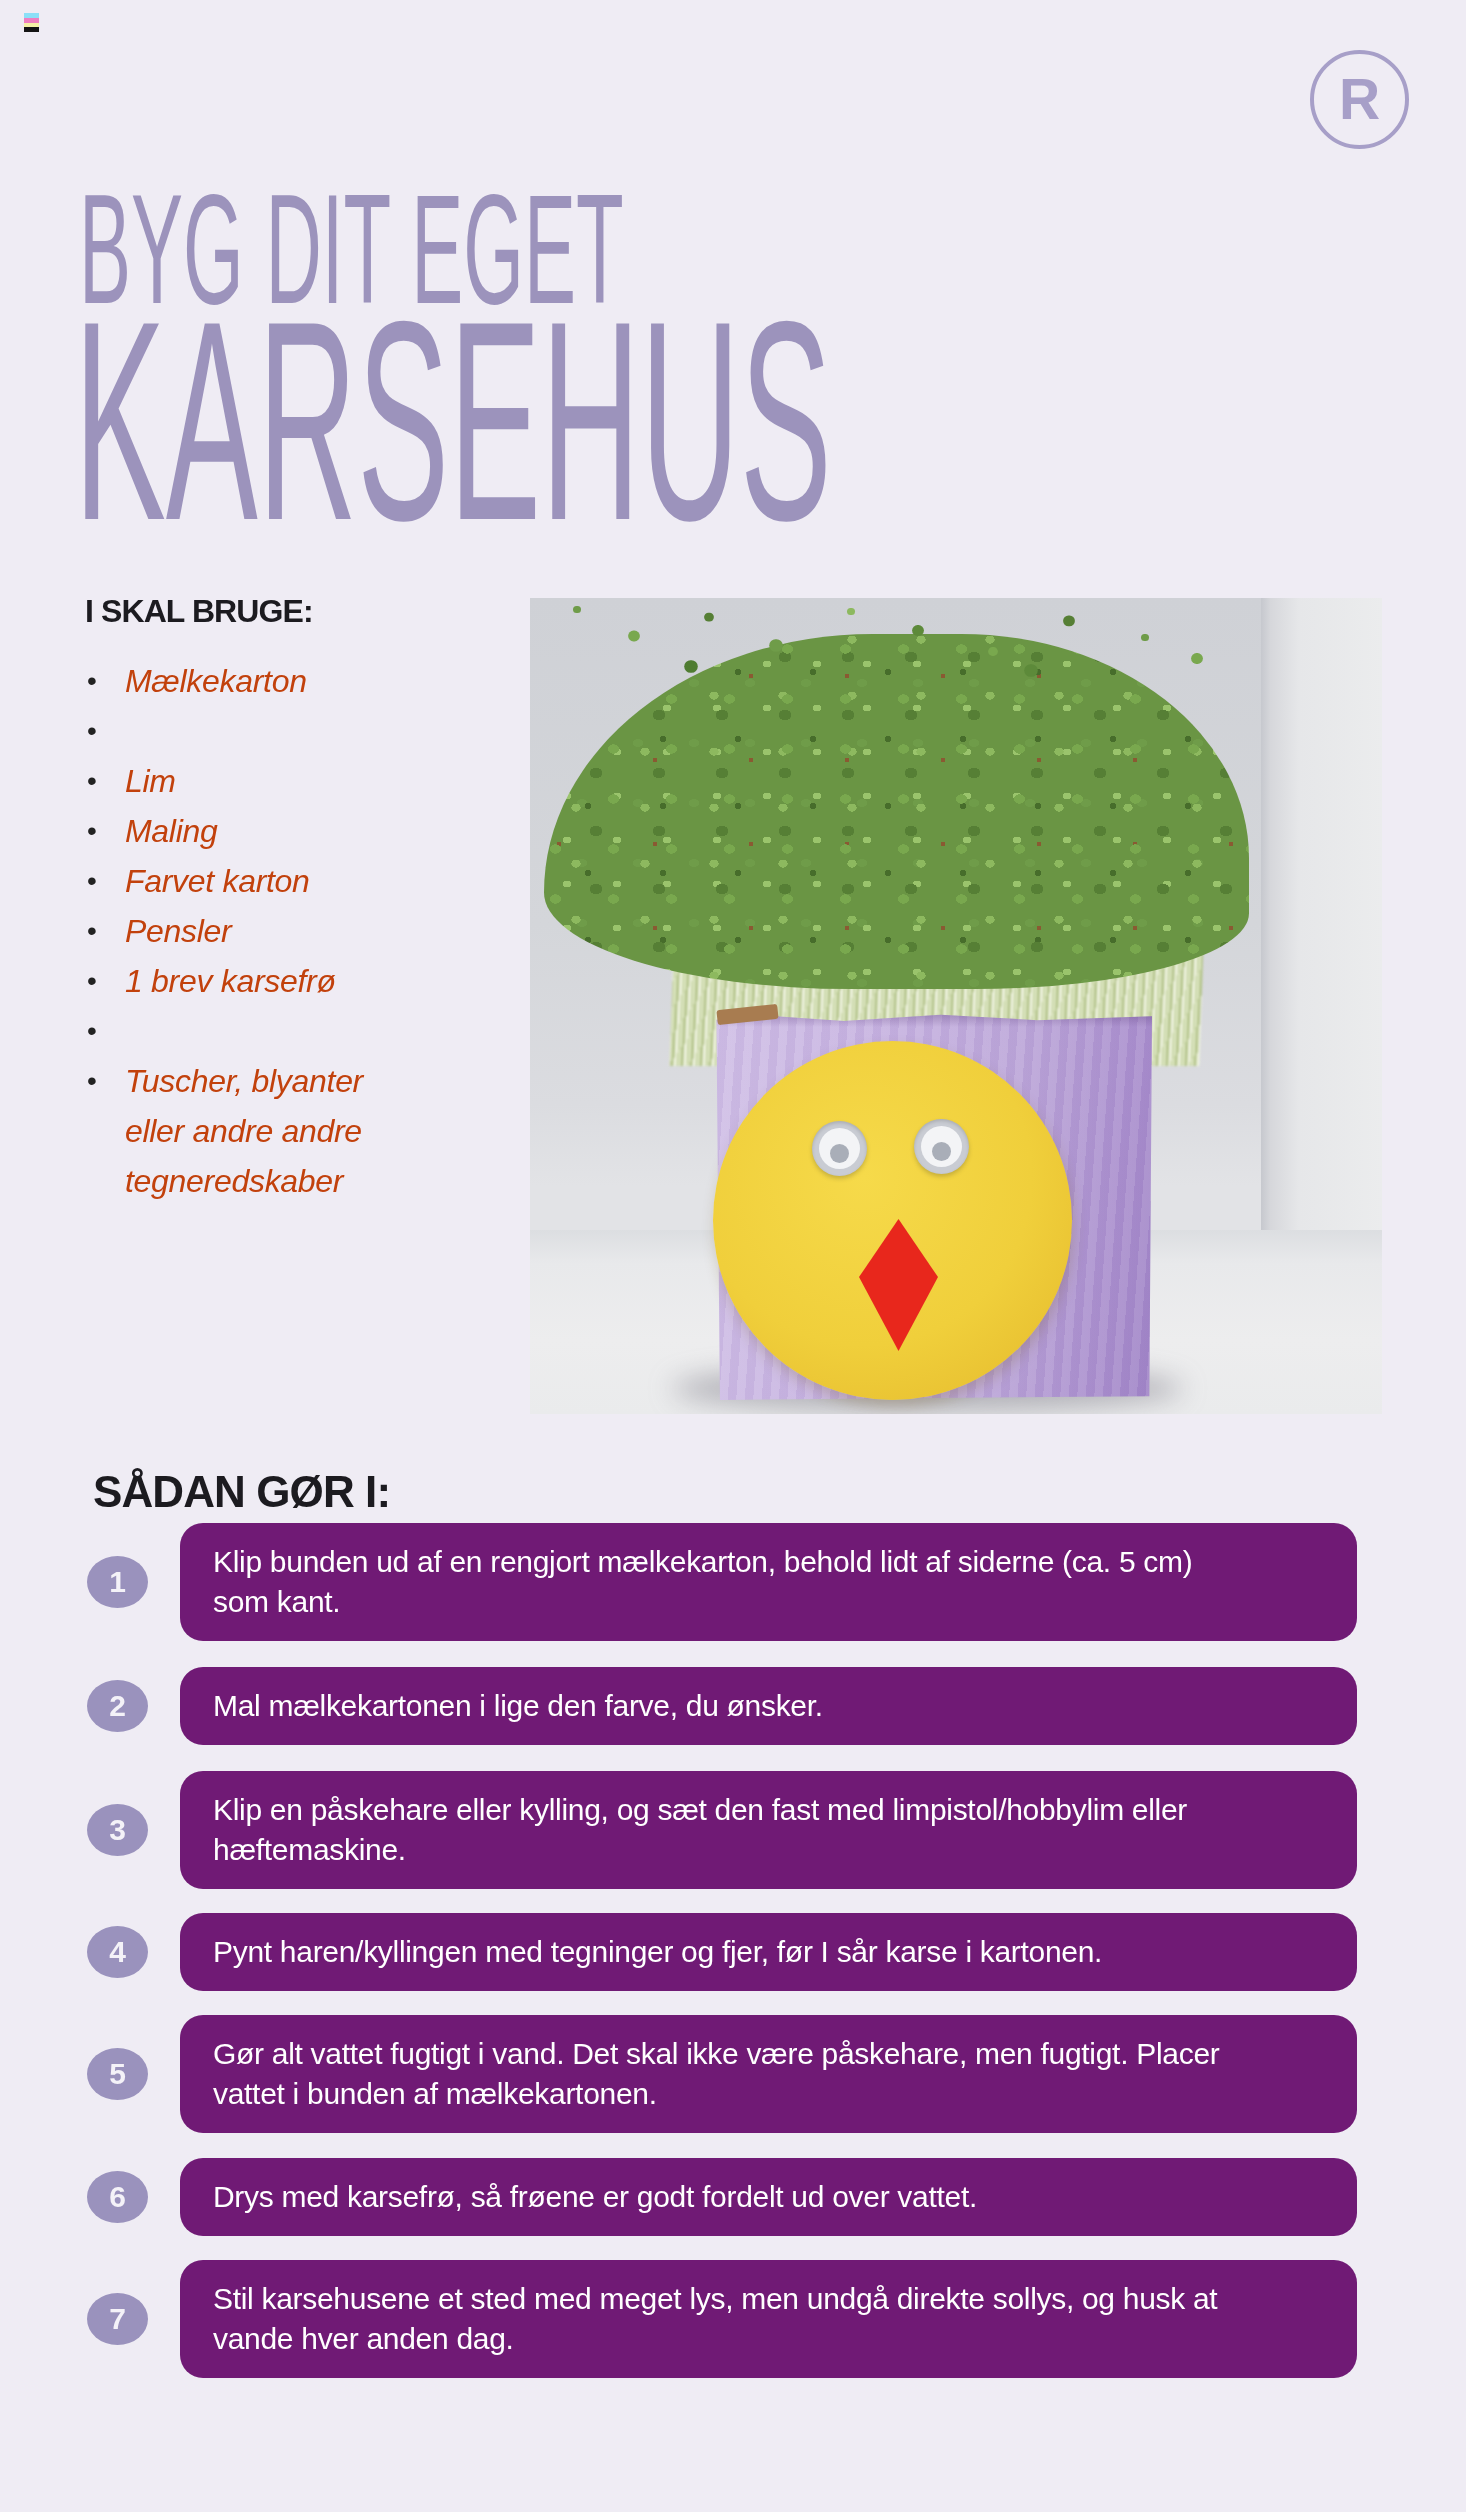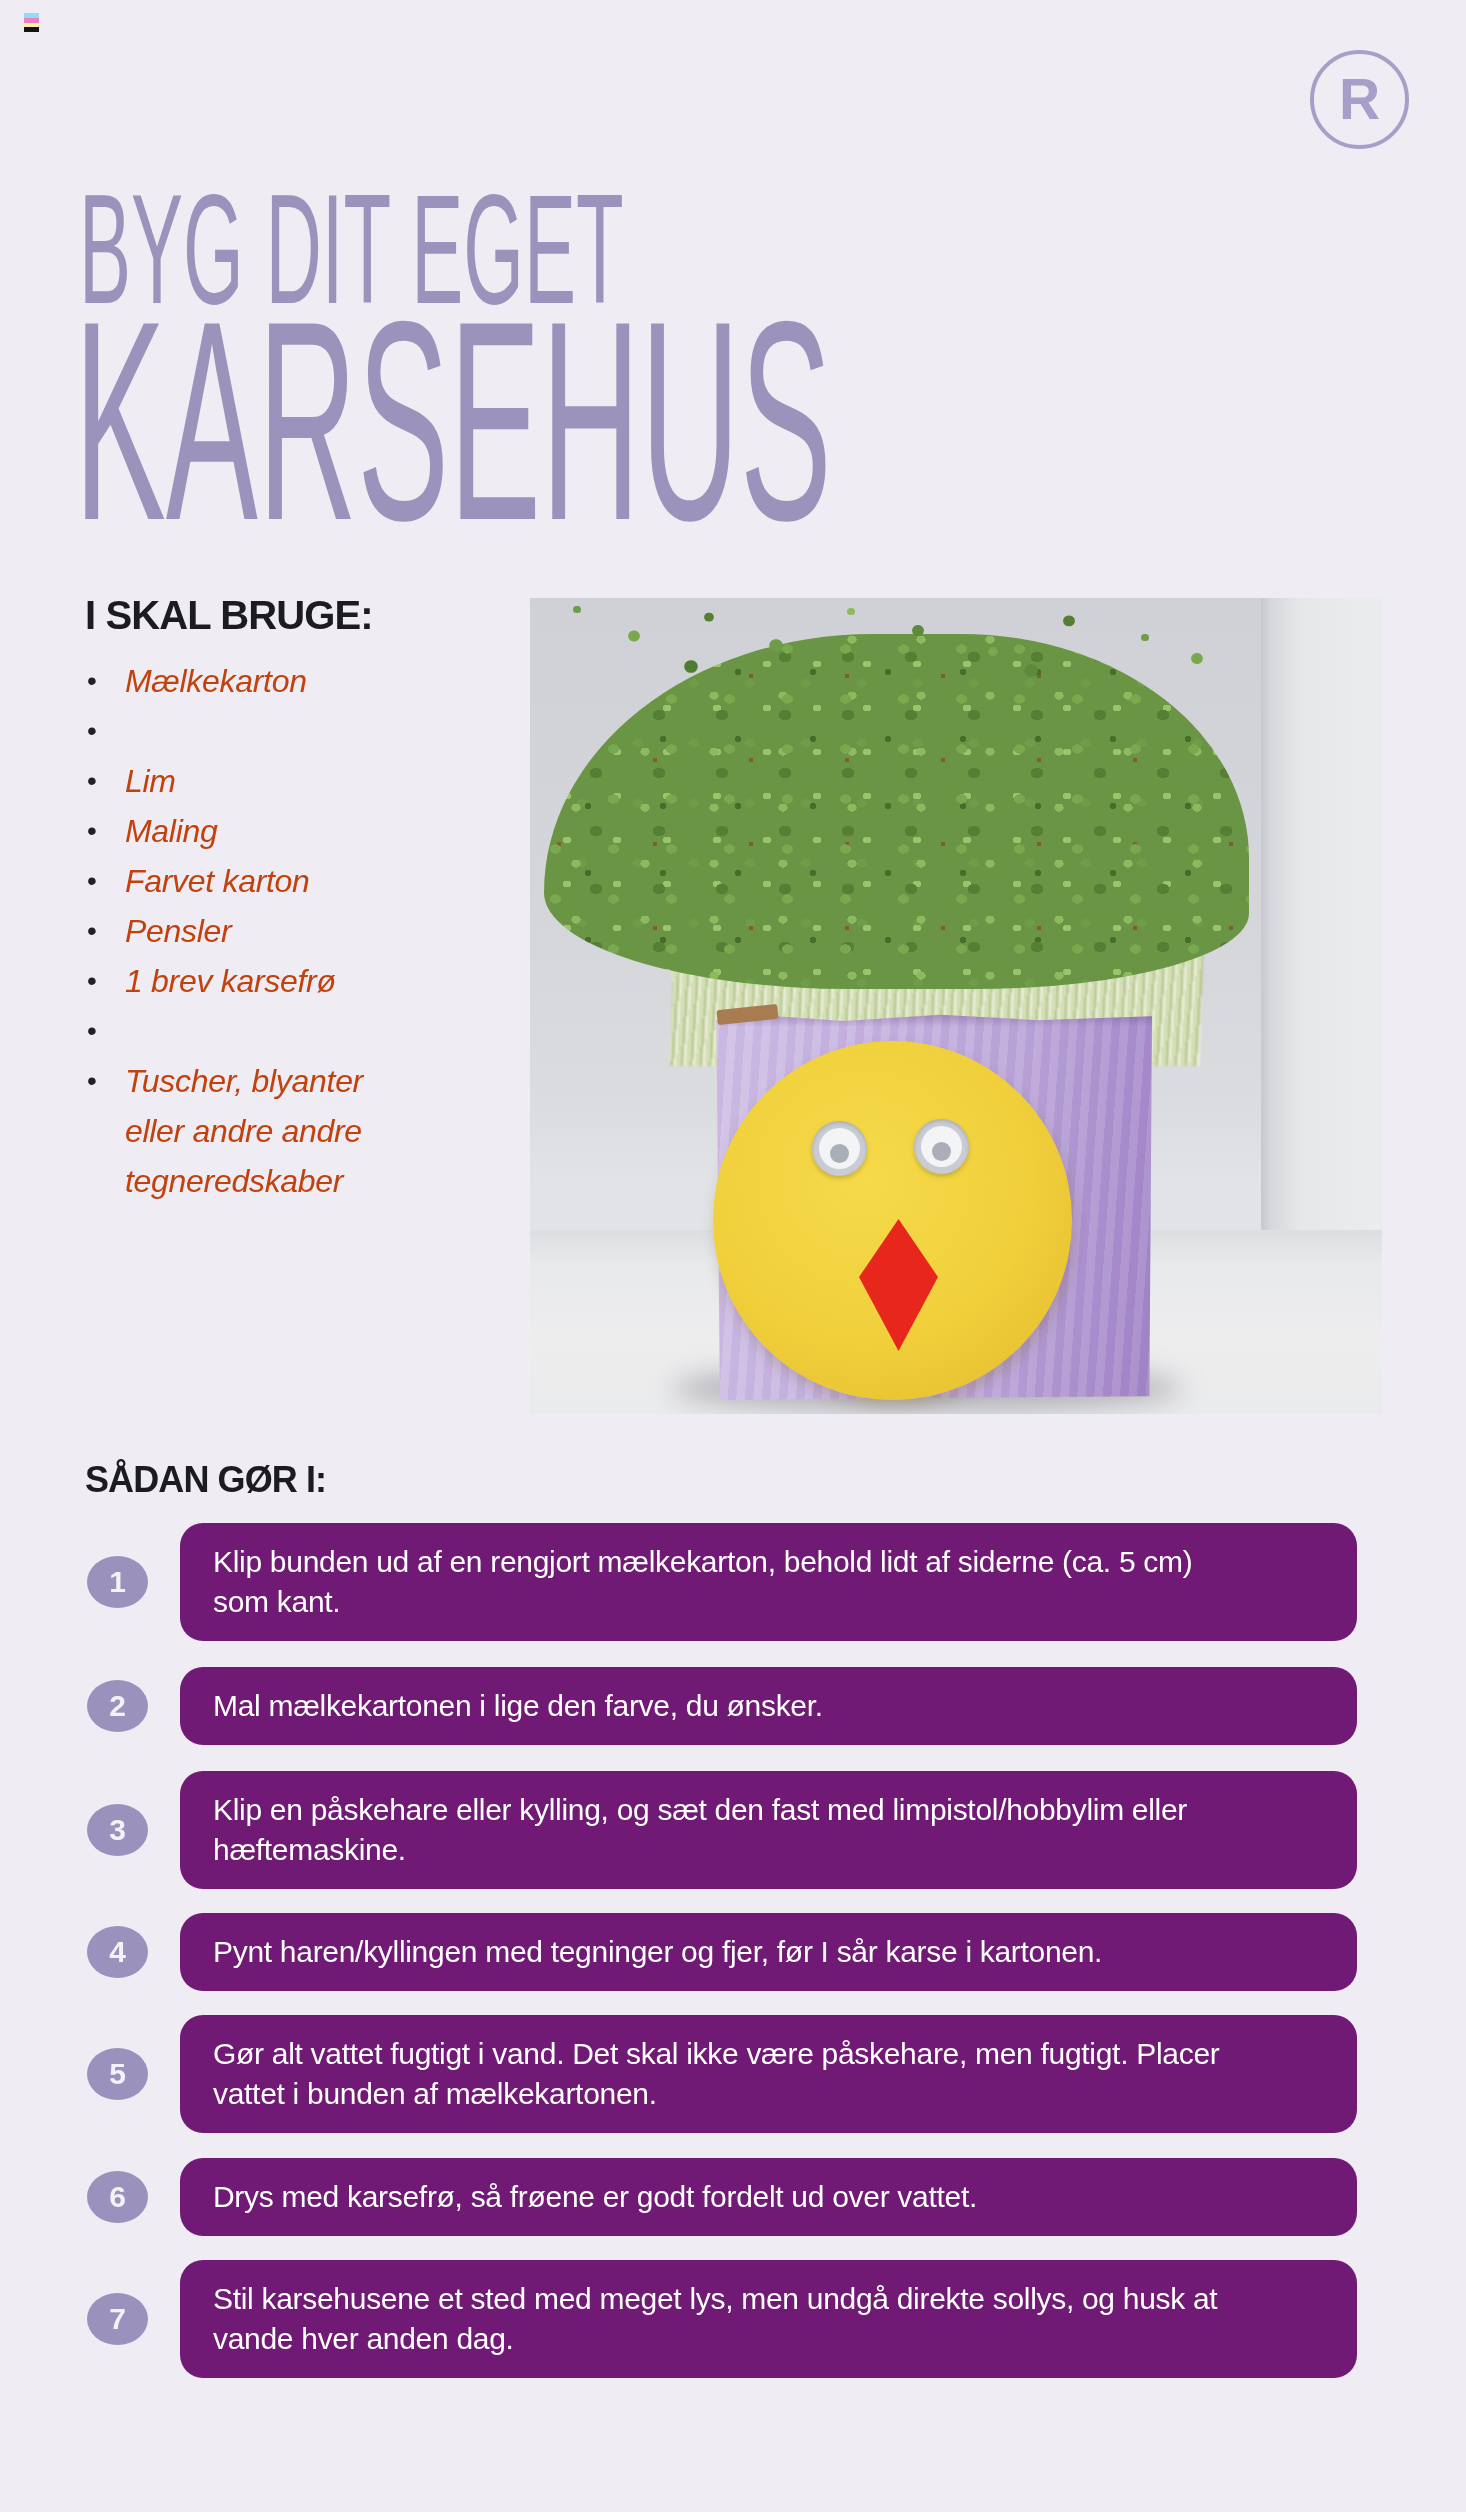--- a/index.html
+++ b/index.html
@@ -17,21 +17,21 @@
         border-radius:50%;box-sizing:border-box;display:flex;align-items:center;justify-content:center;}
   .logo span{font-size:57px;font-weight:bold;color:#a79fc8;line-height:1;}
 
   
   .title-sub,.title-main{position:absolute;margin:0;font-weight:400;color:#9c93bc;line-height:1;
         white-space:nowrap;transform-origin:left top;letter-spacing:0;}
   .title-sub{left:79px;top:171px;font-size:156px;transform:scaleX(0.50);}
   .title-main{left:74px;top:279px;font-size:284px;transform:scaleX(0.485);}
 
   
-  .materials-heading{position:absolute;left:85px;top:593px;margin:0;font-size:40px;font-weight:bold;
+  .materials-heading{position:absolute;left:85px;top:593px;margin:0;font-size:32px;font-weight:bold;
         color:#1c1b20;letter-spacing:-0.9px;}
   .materials-list{position:absolute;left:87px;top:656px;margin:0;padding:0;list-style:none;}
   .material-item{display:flex;align-items:flex-start;}
   .material-item .bullet{width:38px;font-size:28px;line-height:50px;color:#222;}
   .material-item .mat-text{font-size:32px;line-height:50px;color:#c2410c;width:312px;
         white-space:pre-line;letter-spacing:-0.3px;font-style:italic;}
 
   
   .photo{position:absolute;left:530px;top:598px;width:852px;height:816px;overflow:hidden;}
   .wall{position:absolute;inset:0;background:linear-gradient(180deg,#cfd1d6 0%,#d4d6da 40%,#dbdce0 62%,#e2e3e6 72%);}
@@ -75,21 +75,21 @@
   .eye{position:absolute;width:55px;height:55px;border-radius:50%;background:#c9ccd3;
         box-shadow:inset 0 1.9px 3.8px rgba(0,0,0,0.15),0 2.8px 4.7px rgba(100,90,40,0.3);}
   .eye::before{content:"";position:absolute;inset:6.6px;background:#f3f4f6;border-radius:50%;}
   .eye .pupil{position:absolute;left:18px;top:23px;width:19px;height:19px;border-radius:50%;background:#a9aeb8;}
   .eye.left{left:99px;top:80px;} .eye.right{left:201px;top:78px;}
   .beak{position:absolute;left:146px;top:178px;width:79px;height:132px;background:#e8271c;
         clip-path:polygon(50% 0,100% 44%,50% 100%,0 44%);
         filter:drop-shadow(0 3.8px 4.7px rgba(150,60,30,0.35));}
 
   
-  .steps-heading{position:absolute;left:85px;top:1459px;margin:0;font-size:36px;font-weight:bold;
+  .steps-heading{position:absolute;left:85px;top:1459px;margin:8px;font-size:44px;font-weight:bold;
         color:#1c1b20;letter-spacing:-0.9px;}
   .steps{position:absolute;inset:0;}
   .step{position:absolute;left:87px;width:1270px;display:flex;align-items:center;}
   .step:nth-child(1){top:1523px}.step:nth-child(2){top:1667px}.step:nth-child(3){top:1771px}
   .step:nth-child(4){top:1913px}.step:nth-child(5){top:2015px}.step:nth-child(6){top:2158px}
   .step:nth-child(7){top:2260px}
   .step-num{flex:0 0 61px;width:61px;height:52px;border-radius:50%;background:#9a92bd;
         display:flex;align-items:center;justify-content:center;margin-right:32px;}
   .step-num span{color:#f4f2f8;font-size:30px;font-weight:bold;}
   .step-pill{flex:1;background:#701a75;border-radius:23px;padding:19px 28px 19px 33px;box-sizing:border-box;}

